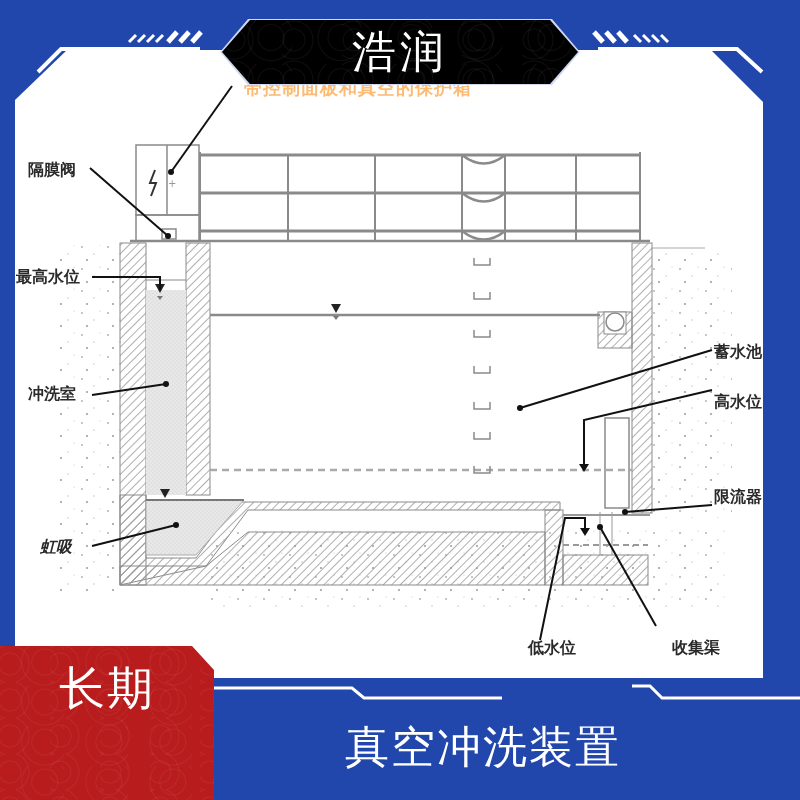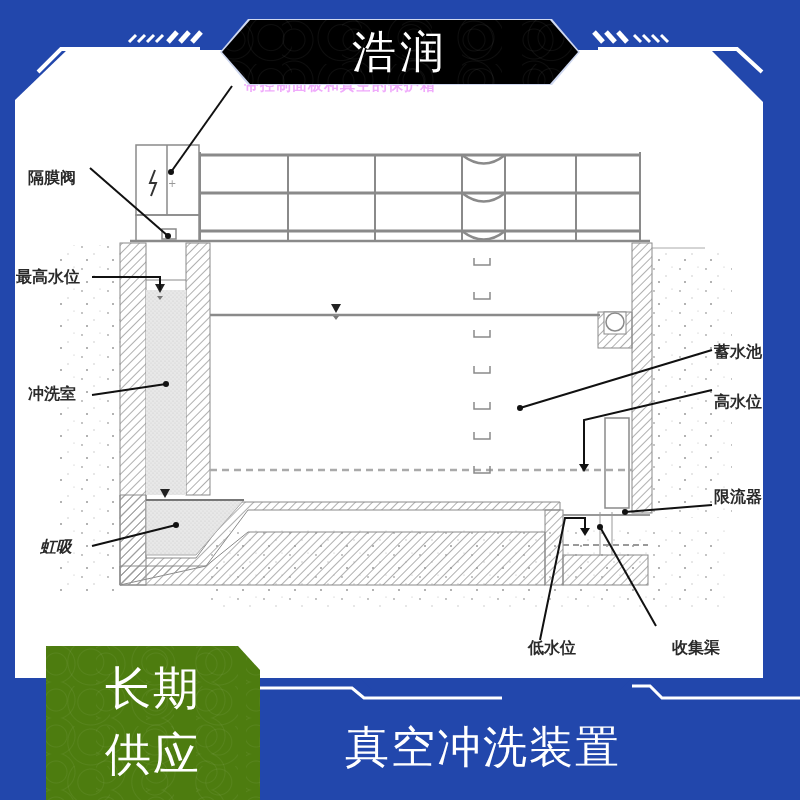--- a/index.html
+++ b/index.html
@@ -38,40 +38,39 @@
       radial-gradient(circle at 70% 40%, transparent 12px, rgba(255,255,255,0.06) 13px, transparent 14px, transparent 22px, rgba(255,255,255,0.06) 23px, transparent 24px);
     background-size: 60px 40px, 70px 44px;
   }
   .brand-text {
     position: relative; color: #ffffff; font-size: 44px; letter-spacing: 4px; font-weight: 400;
     font-family: "DejaVu Sans", sans-serif;
   }
 
   
   .top-caption {
-    position: absolute; left: 244px; top: 76px; font-size: 15px; color: #f0abfc;
+    position: absolute; left: 244px; top: 76px; font-size: 18px; color: #fdba74;
     font-weight: bold; letter-spacing: 1px; white-space: nowrap;
     clip-path: inset(8px 0 0 0);
   }
 
   
   .diagram { position: absolute; left: 0; top: 0; width: 800px; height: 800px; }
 
   .label {
     position: absolute; font-size: 16px; color: #2a2a2a; font-weight: bold; white-space: nowrap;
     font-family: "DejaVu Sans", sans-serif;
   }
 
   
   .badge {
     position: absolute; left: 0; top: 646px; width: 214px; height: 154px;
-    background: #4d7c0f;
+    background: #b91c1c;
     clip-path: polygon(0 0, 192px 0, 214px 24px, 214px 154px, 0 154px);
     overflow: hidden;
-    margin-left: 46px;
   }
   .badge .swirl { background-size: 50px 36px, 64px 40px; }
   .badge-line {
     position: absolute; left: 0; width: 214px; text-align: center; color: #ffffff;
     font-size: 46px; letter-spacing: 2px; font-family: "DejaVu Sans", sans-serif;
   }
   .badge-line.l1 { top: 12px; }
   .badge-line.l2 { top: 78px; }
 
   
@@ -241,35 +240,34 @@
     <circle cx="520" cy="408" r="3"></circle>
     <circle cx="625" cy="512" r="3"></circle>
     <circle cx="600" cy="527" r="3"></circle>
   </g>
   <polygon points="579,464 589,464 584,472" fill="#111"></polygon>
   <polygon points="580,528 590,528 585,536" fill="#111"></polygon>
 </svg>
 
 <div class="top-caption">带控制面板和真空的保护箱</div>
 
-<div class="label" style="left:28px; top:160px;margin-top:8px;">隔膜阀</div>
+<div class="label" style="left:28px; top:160px;">隔膜阀</div>
 <div class="label" style="left:16px; top:267px;">最高水位</div>
 <div class="label" style="left:28px; top:384px;">冲洗室</div>
 <div class="label" style="left:40px; top:537px;font-style:italic;">虹吸</div>
 <div class="label" style="left:714px; top:342px;">蓄水池</div>
 <div class="label" style="left:714px; top:392px;">高水位</div>
 <div class="label" style="left:714px; top:487px;">限流器</div>
 <div class="label" style="left:518px; top:638px;margin-left:10px;">低水位</div>
 <div class="label" style="left:656px; top:638px;padding-left:16px;">收集渠</div>
 
 <div class="brand-outline"></div>
 <div class="brand">
   <div class="swirl"></div>
   <span class="brand-text">浩润</span>
 </div>
 
 <div class="badge">
   <div class="swirl"></div>
   <div class="badge-line l1">长期</div>
-  <div class="badge-line l2">供应</div>
 </div>
 
 <div class="product-title">真空冲洗装置</div>
 
 </body></html>

